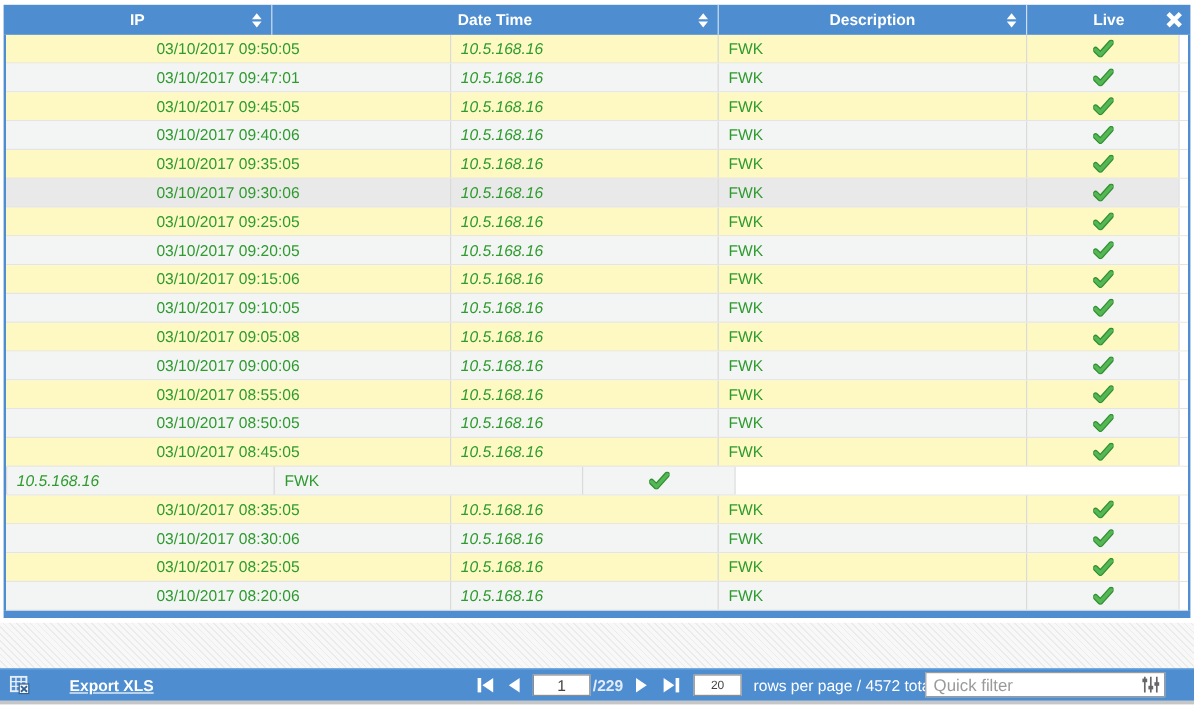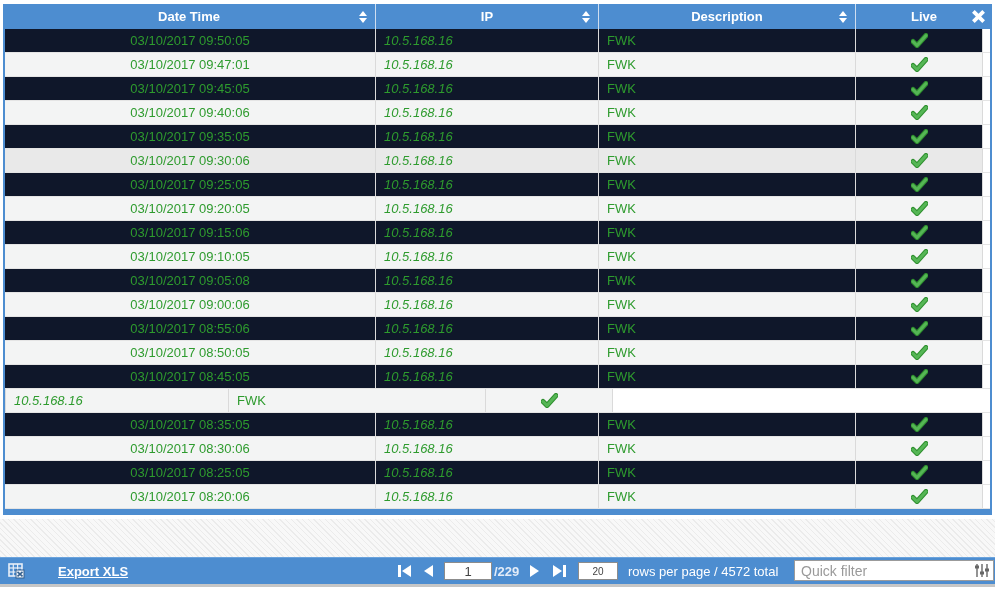--- a/index.html
+++ b/index.html
@@ -25,21 +25,21 @@
   .hc-live{width:137px;border-right:none;}
   .sort{position:absolute;right:8px;top:50%;transform:translateY(-50%);
     display:flex;flex-direction:column;align-items:center;}
   .sort .up{width:0;height:0;border-left:4px solid transparent;border-right:4px solid transparent;border-bottom:5px solid #fff;margin-bottom:2px;}
   .sort .dn{width:0;height:0;border-left:4px solid transparent;border-right:4px solid transparent;border-top:5px solid #fff;}
   .close-btn{position:absolute;right:2px;top:1px;width:24px;height:23px;
     display:flex;align-items:center;justify-content:center;cursor:pointer;}
   
   .grid-body{border-left:2px solid #4d8dd0;border-right:2px solid #4d8dd0;}
   .row{display:flex;height:24px;box-sizing:border-box;border-bottom:1px solid #e4e4e4;}
-  .row.odd{background:#0f172a;}
+  .row.odd{background:#fef9c3;}
   .row.even{background:#f3f4f4;}
   .row.highlight{background:#e9e9e9;}
   .cell{box-sizing:border-box;font-size:13px;color:#2e9b2e;display:flex;align-items:center;overflow:hidden;}
   .c-datetime{width:370px;justify-content:center;}
   .c-ip{width:223px;padding-left:8px;border-left:1px solid #dadada;font-style:italic;}
   .c-desc{width:257px;padding-left:8px;border-left:1px solid #dadada;}
   .c-live{width:127px;justify-content:center;border-left:1px solid #dadada;}
   .c-filler{flex:1;border-left:1px solid #dadada;background:#fff;}
   .blue-bar{height:6px;background:#4d8dd0;}
   
@@ -57,43 +57,43 @@
   .export-link{color:#fff;font-weight:bold;text-decoration:underline;cursor:pointer;font-size:13px;margin-left:28px;}
   .pager-group{position:absolute;left:396px;top:0;height:26px;display:flex;align-items:center;gap:8px;}
   .pager-btn{width:16px;height:16px;display:flex;align-items:center;justify-content:center;cursor:pointer;}
   .page-input{width:46px;height:16px;border:1px solid #8c8c8c;background:#fff;color:#444;
     font-size:13px;text-align:center;font-family:"Liberation Sans",sans-serif;padding:0;}
   .page-total{color:#e3ecf8;font-weight:bold;margin-left:-6px;}
   .rows-group{position:absolute;left:578px;top:0;height:26px;display:flex;align-items:center;gap:10px;}
   .rpp-input{width:38px;height:16px;border:1px solid #8c8c8c;background:#fff;color:#444;
     font-size:10px;text-align:center;font-family:"Liberation Sans",sans-serif;padding:0;}
   .rows-info{color:#fff;font-weight:normal;}
-  .filter-group{position:absolute;right:1px;top:2px;width:200px;height:21px;}
+  .filter-group{position:absolute;right:24px;top:2px;width:200px;height:21px;}
   .filter-input{width:100%;height:100%;box-sizing:border-box;border:1px solid #9b9b9b;
     background:#fff;font-size:14px;color:#444;padding:0 24px 0 6px;
     font-family:"Liberation Sans",sans-serif;}
   .filter-input::placeholder{color:#9a9a9a;}
   .filter-icon{position:absolute;right:4px;top:3px;cursor:pointer;}
   .check-icon{display:flex;align-items:center;justify-content:center;}
 </style>
 </head>
 <body>
 
 <div class="panel">
 
   <div class="grid-header">
-    <div class="hcell hc-datetime">
-      <span>Date Time</span>
+    <div class="hcell hc-ip">
+      <span>IP</span>
       <span class="sort">
           <span class="up"></span>
           <span class="dn"></span>
         </span>
     </div>
-    <div class="hcell hc-ip">
-      <span>IP</span>
+    <div class="hcell hc-datetime">
+      <span>Date Time</span>
       <span class="sort">
           <span class="up"></span>
           <span class="dn"></span>
         </span>
     </div>
     <div class="hcell hc-desc">
       <span>Description</span>
       <span class="sort">
           <span class="up"></span>
           <span class="dn"></span>

